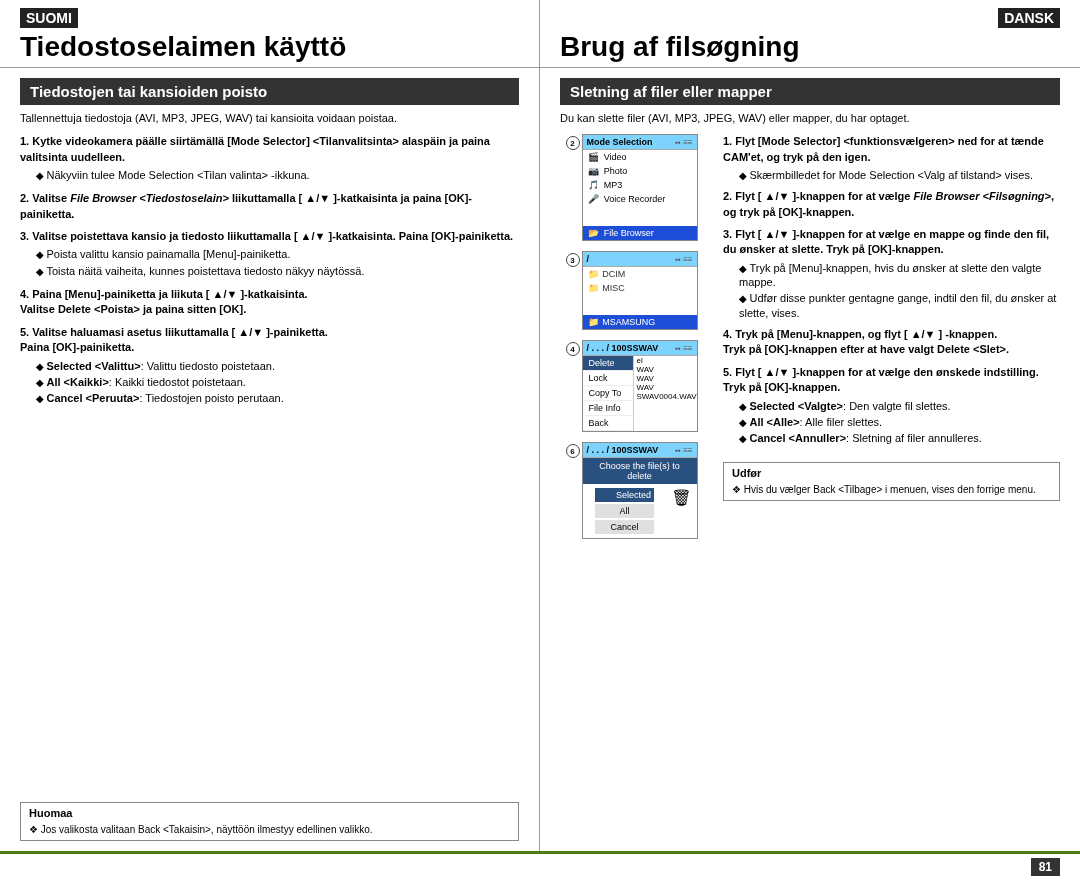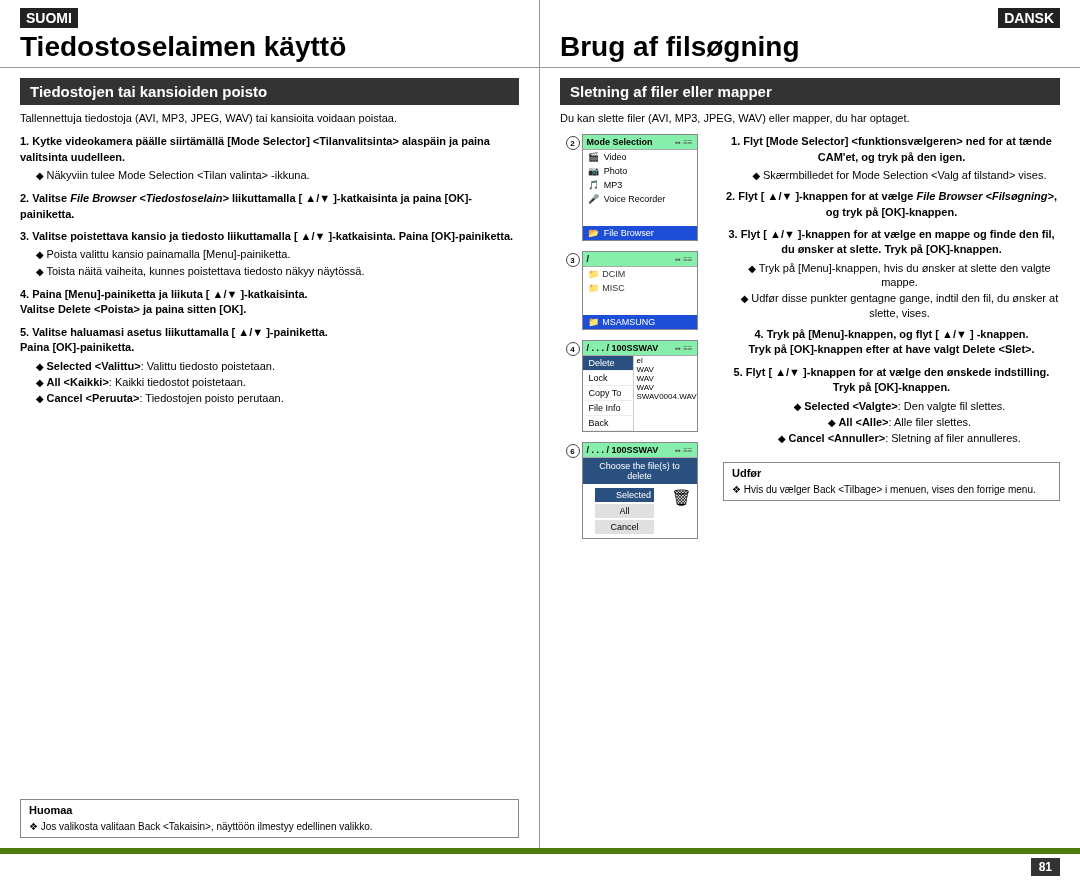--- a/index.html
+++ b/index.html
@@ -110,21 +110,21 @@
 
     
     .screen-mockup {
       border: 1px solid #888;
       background: #fff;
       font-size: 10px;
       position: relative;
     }
 
     .screen-header {
-      background: #86efac;
+      background: #7dd3fc;
       padding: 2px 4px;
       font-size: 9px;
       display: flex;
       justify-content: space-between;
       align-items: center;
       border-bottom: 1px solid #aaa;
     }
 
     .screen-header-title {
       font-weight: bold;
@@ -176,21 +176,21 @@
       font-size: 10px;
       line-height: 1.3;
     }
 
     .note-text::before {
       content: "❖ ";
     }
 
     
     .footer {
-      border-top: 6px solid #4d7c0f;
+      border-top: 3px solid #4d7c0f;
       display: flex;
       justify-content: flex-end;
       padding: 4px 20px;
     }
 
     .page-number {
       background: #333;
       color: #fff;
       font-size: 12px;
       font-weight: bold;
@@ -238,21 +238,20 @@
     .step-block {
       margin-bottom: 7px;
       font-size: 11px;
       line-height: 1.4;
     }
 
     .right-step-block {
       margin-bottom: 7px;
       font-size: 11px;
       line-height: 1.4;
-      text-align: center;
     }
 
     .screen-num {
       font-size: 8px;
       background: #fff;
       border: 1.5px solid #444;
       border-radius: 50%;
       width: 14px;
       height: 14px;
       display: inline-flex;

